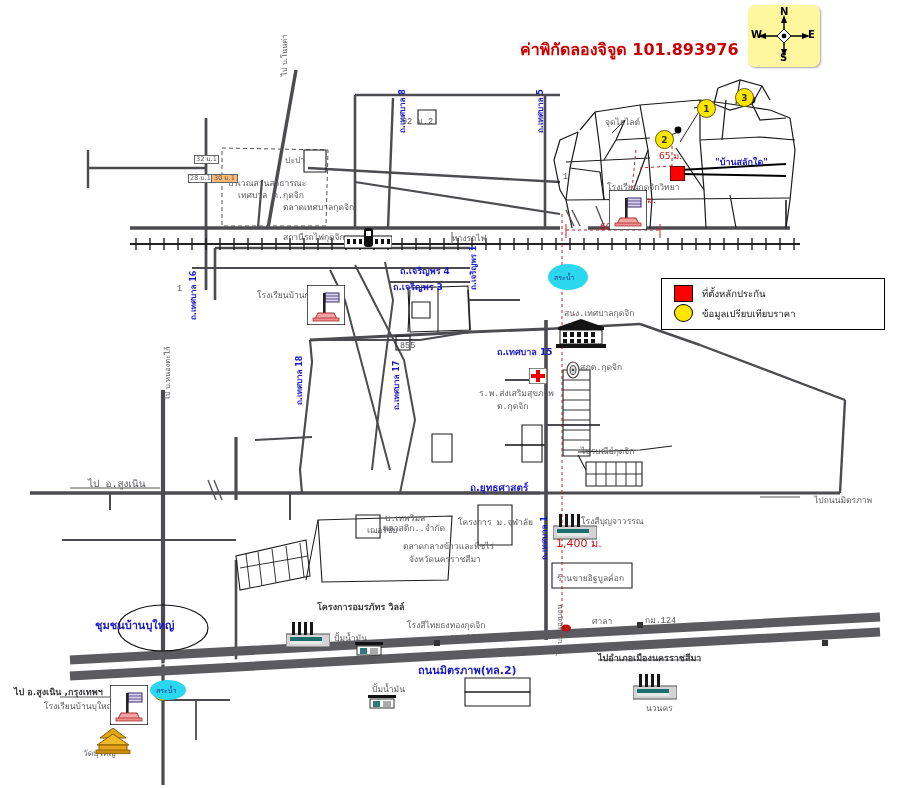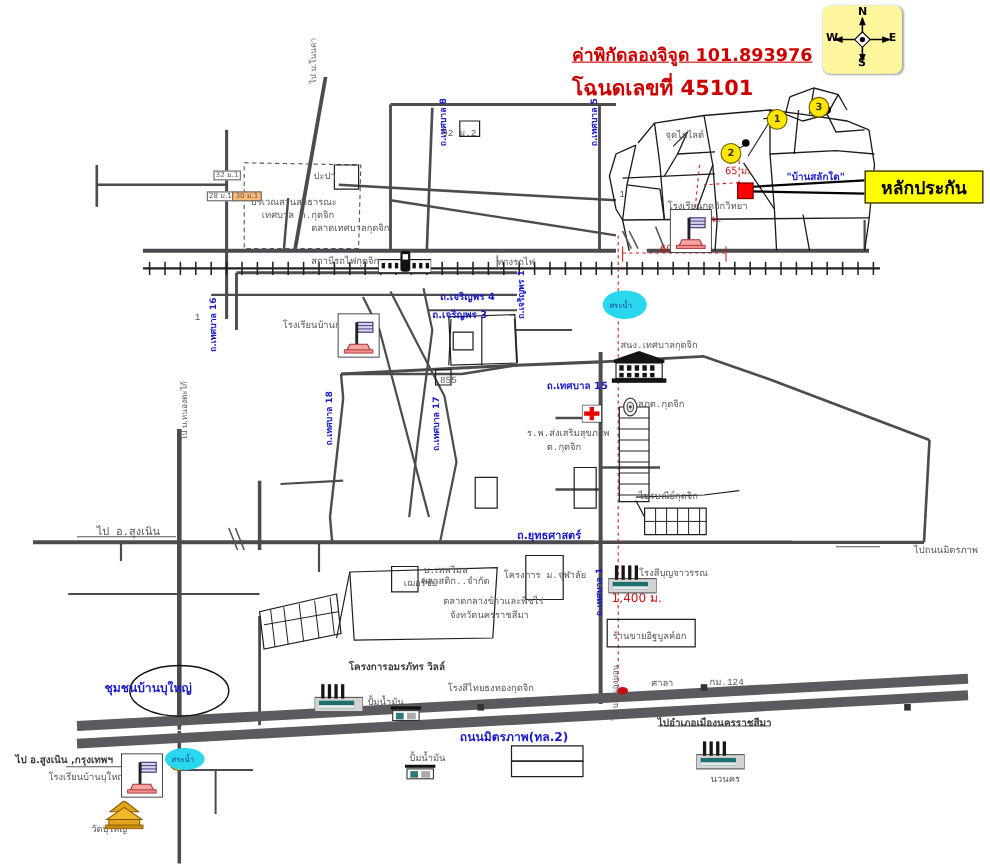--- a/index.html
+++ b/index.html
@@ -14,21 +14,21 @@
   .lbl-gray-sm{color:#58585c;font-size:7.5px;}
   .lbl-blue{color:#1a19c8;font-size:9px;font-weight:bold;}
   .lbl-blue-sm{color:#1a19c8;font-size:8px;font-weight:bold;}
   .lbl-red{color:#c81414;font-size:9px;font-weight:normal;}
   .lbl-dkgray{color:#3a3a3e;font-size:9px;font-weight:bold;}
   .rot90{transform:rotate(-90deg);transform-origin:0 0;}
 
   
   .hdr{position:absolute;color:#cc0000;font-weight:bold;white-space:nowrap;}
   #hdr-lat{left:520px;top:9px;font-size:16px;}
-  #hdr-lon{left:520px;top:37px;font-size:16px;text-decoration:underline;}
+  #hdr-lon{left:520px;top:37px;font-size:16px;}
   #hdr-deed{left:520px;top:64px;font-size:19px;}
 
   
   #compass{position:absolute;left:748px;top:5px;width:72px;height:62px;
            background:#fff79e;border-radius:7px;box-shadow:1px 1px 2px rgba(0,0,0,.35);}
   #compass .cl{position:absolute;font-size:10px;font-weight:bold;color:#000;}
   #compass-n{left:32px;top:1px;}
   #compass-s{left:32px;top:47px;}
   #compass-w{left:3px;top:24px;}
   #compass-e{left:60px;top:24px;}
@@ -325,45 +325,51 @@
     <g stroke="#555" stroke-width="1.4" fill="none">
       <path d="M566 210 L574 226"></path>
         <path d="M572 210 L580 226"></path>
       <path d="M208 480 L216 500"></path>
         <path d="M214 480 L222 500"></path>
       <path d="M596 206 L604 226"></path>
     </g>
   </svg>
 
   <div class="hdr" id="hdr-lon">ค่าพิกัดลองจิจูด 101.893976</div>
-  <div class="hdr" id="hdr-deed">โฉนดเลขที่ 45101</div>
 
   <div id="compass">
     <svg width="72" height="62" style="position:absolute;left:0;top:0">
       <line x1="36" y1="12" x2="36" y2="50" stroke="#000" stroke-width="1.4"></line>
       <line x1="12" y1="31" x2="60" y2="31" stroke="#000" stroke-width="1.4"></line>
       <polygon points="36,10 33,18 39,18" fill="#000"></polygon>
       <polygon points="36,52 33,44 39,44" fill="#000"></polygon>
       <polygon points="10,31 18,28 18,34" fill="#000"></polygon>
       <polygon points="62,31 54,28 54,34" fill="#000"></polygon>
       <polygon points="36,24 43,31 36,38 29,31" fill="#ffffff" stroke="#000" stroke-width="1"></polygon>
       <circle cx="36" cy="31" r="2.4" fill="#000"></circle>
     </svg>
     <div class="cl" id="compass-n">N</div>
     <div class="cl" id="compass-s">S</div>
     <div class="cl" id="compass-w">W</div>
     <div class="cl" id="compass-e">E</div>
   </div>
 
-  <div id="callout">
-    <span>หลักประกัน</span>
+
+  <div id="subject-square"></div>
+
+  <div id="legend">
+    <div class="lg-row" id="lg-row-0">
+      <div class="lg-sw-sq"></div>
+      <div class="lg-txt">ที่ตั้งหลักประกัน</div>
+    </div>
+    <div class="lg-row" id="lg-row-1">
+      <div class="lg-sw-ci"></div>
+      <div class="lg-txt">ข้อมูลเปรียบเทียบราคา</div>
+    </div>
   </div>
-
-  <div id="subject-square"></div>
-
 
   <div id="overlay-markers">
       <div class="marker" style="left: 697px; top: 99px;">1</div>
       <div class="marker" style="left: 655px; top: 130px;">2</div>
       <div class="marker" style="left: 735px; top: 88px;">3</div>
       <div class="marker" style="left: 153px; top: 682px;">4</div>
     </div>
   <div id="overlay-dist">
       <div class="lbl lbl-red" style="left: 659px; top: 152px;">65 ม.</div>
       <div class="lbl lbl-red" style="left: 627px; top: 196px;">339 ม.</div>
@@ -398,21 +404,21 @@
       <div class="lbl lbl-gray" style="left: 605px; top: 119px;">จุดไฮไลต์</div>
       <div class="lbl lbl-gray" style="left: 607px; top: 184px;">โรงเรียนกุดจิกวิทยา</div>
       <div class="lbl lbl-gray" style="left: 257px; top: 292px;">โรงเรียนบ้านกุดจิก</div>
       <div class="lbl lbl-gray" style="left: 564px; top: 310px;">สนง.เทศบาลกุดจิก</div>
       <div class="lbl lbl-gray" style="left: 580px; top: 364px;">สภต.กุดจิก</div>
       <div class="lbl lbl-gray" style="left: 479px; top: 390px;">ร.พ.ส่งเสริมสุขภาพ</div>
       <div class="lbl lbl-gray" style="left: 497px; top: 403px;">ต.กุดจิก</div>
       <div class="lbl lbl-gray" style="left: 581px; top: 448px;">ไปรษณีย์กุดจิก</div>
       <div class="lbl lbl-gray-sm rot90" style="left: 164px; top: 400px;">ไป บ.หนองตะไก้</div>
       <div class="lbl lbl-gray" style="left: 88px; top: 480px; font-size: 10px;">ไป อ.สูงเนิน</div>
-      <div class="lbl lbl-gray" style="left: 814px; top: 497px; margin-left: 17px;">ไปถนนมิตรภาพ</div>
+      <div class="lbl lbl-gray" style="left: 814px; top: 497px;">ไปถนนมิตรภาพ</div>
       <div class="lbl lbl-gray" style="left: 385px; top: 515px;">บ.เทพวิมล</div>
       <div class="lbl lbl-gray" style="left: 383px; top: 525px;">พลาสติก..จำกัด</div>
       <div class="lbl lbl-gray" style="left: 458px; top: 519px;">โครงการ ม.จุฬาลัย</div>
       <div class="lbl lbl-gray" style="left: 403px; top: 543px;">ตลาดกลางข้าวและพืชไร่</div>
       <div class="lbl lbl-gray" style="left: 409px; top: 556px;">จังหวัดนครราชสีมา</div>
       <div class="lbl lbl-gray" style="left: 367px; top: 527px;">เฌอร์ชัย</div>
       <div class="lbl lbl-gray" style="left: 581px; top: 518px;">โรงสีบุญจาวรรณ</div>
       <div class="lbl lbl-gray" style="left: 557px; top: 575px;">ร้านขายอิฐบูลค์อก</div>
       <div class="lbl lbl-gray" style="left: 592px; top: 618px;">ศาลา</div>
       <div class="lbl lbl-gray" style="left: 645px; top: 617px;">กม.124</div>

